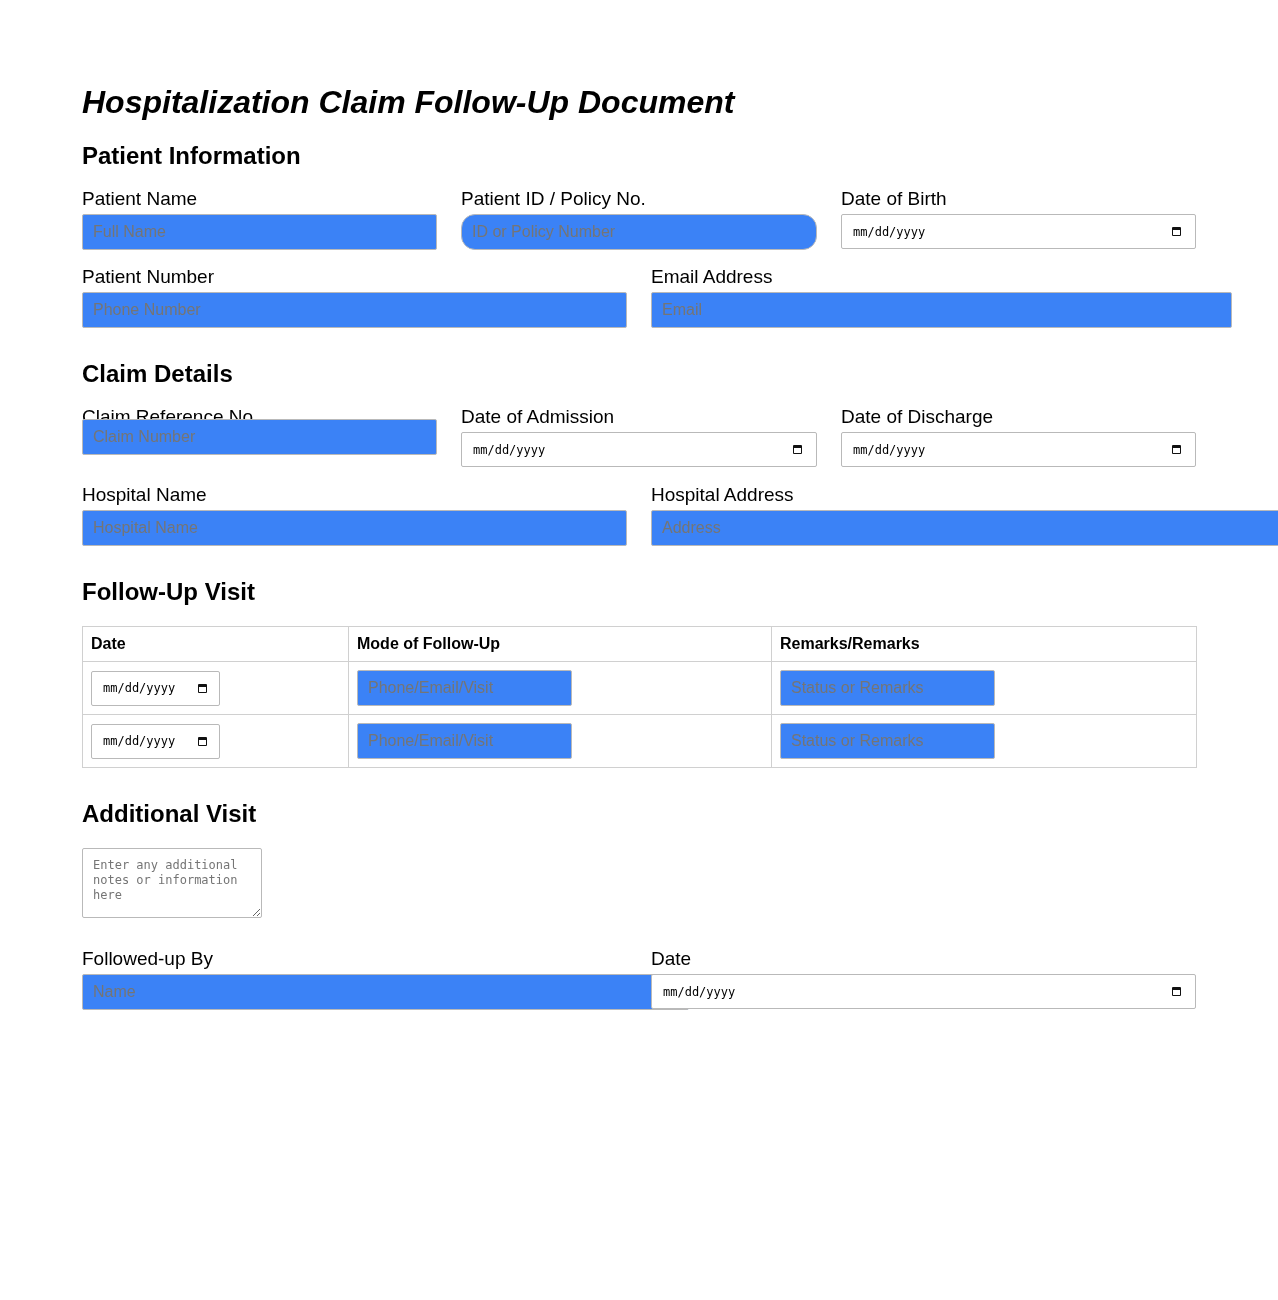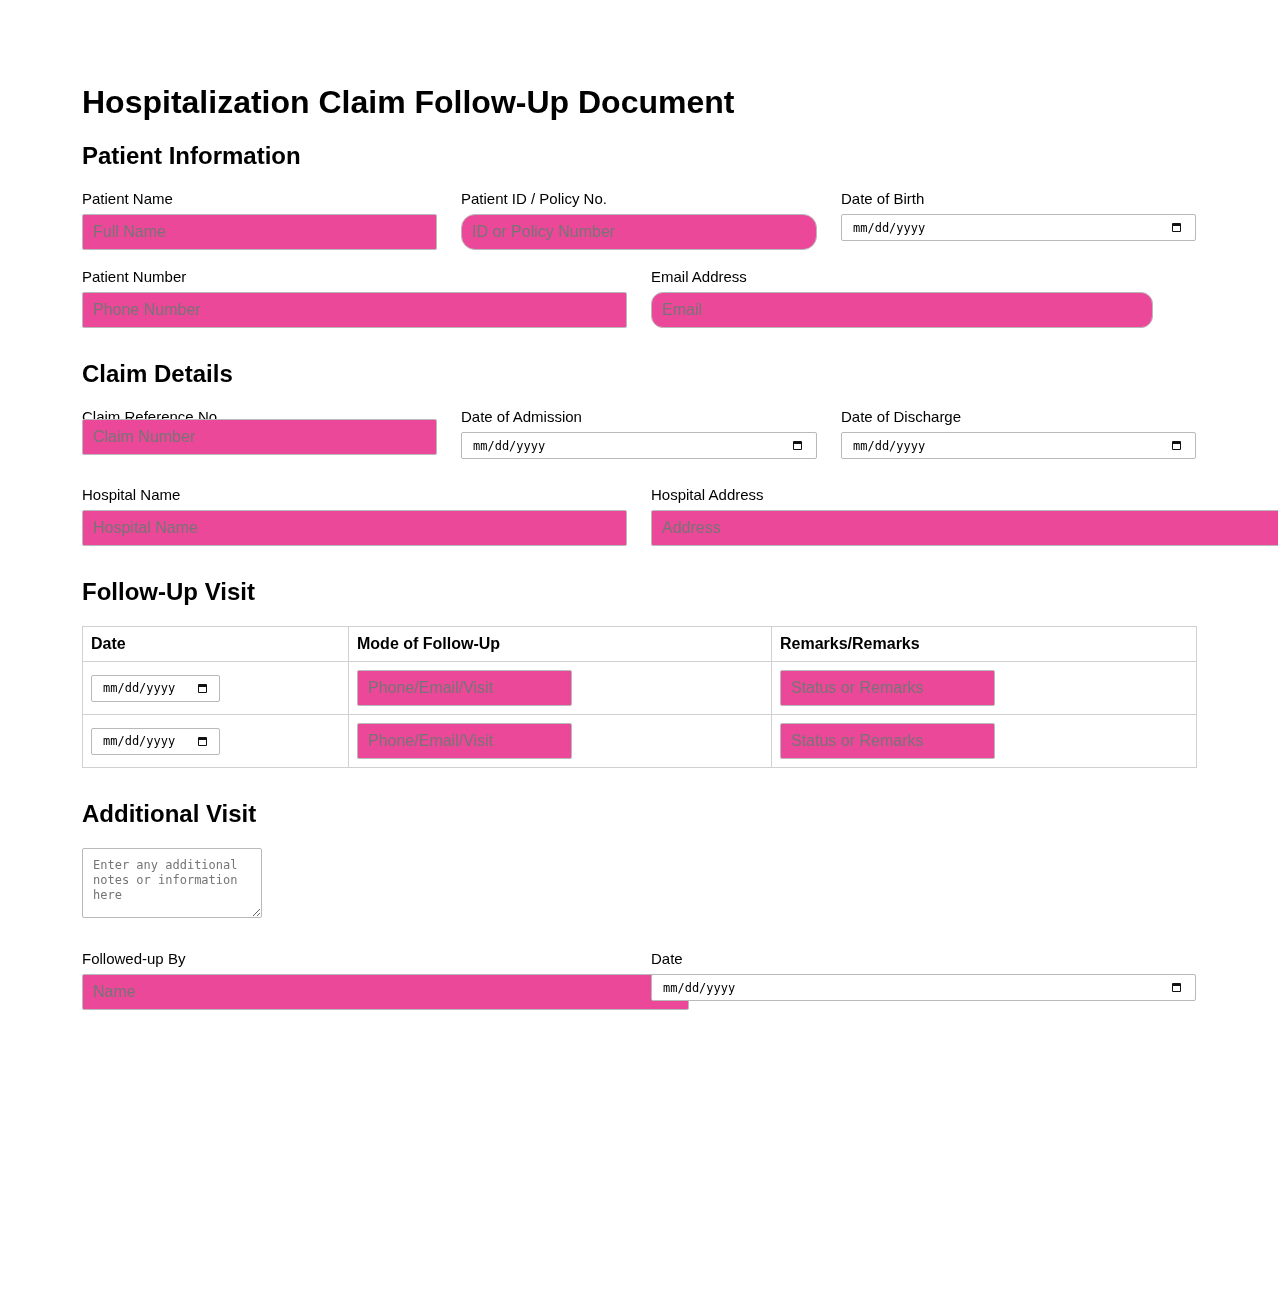--- a/index.html
+++ b/index.html
@@ -5,38 +5,38 @@
     html, body { margin: 0; padding: 0; background: #ffffff; }
     body {
       width: 1278px; height: 1300px;
       font-family: "Liberation Sans", sans-serif;
       color: #000;
       position: relative;
     }
     .page { position: absolute; left: 82px; top: 0; width: 1114px; }
     h1 {
       position: absolute; left: 0; top: 83px; margin: 0;
-      font-size: 32px; font-weight: bold; line-height: 38px; white-space: nowrap;
+      font-size: 32px; font-weight: bold; line-height: 38px; white-space: nowrap; font-style: italic;
     }
     h2 {
       position: absolute; left: 0; margin: 0;
       font-size: 24px; font-weight: bold; line-height: 28px; white-space: nowrap;
     }
     .label {
-      position: absolute; font-size: 15px; line-height: 18px; white-space: nowrap;
+      position: absolute; font-size: 19px; line-height: 18px; white-space: nowrap;
     }
     .field {
       position: absolute; box-sizing: border-box; height: 36px;
-      border: 1px solid #b9b9b9; border-radius: 2px; background: #ec4899;
+      border: 1px solid #b9b9b9; border-radius: 2px; background: #3b82f6;
       font-family: "Liberation Sans", sans-serif; font-size: 16px;
       padding: 0 10px; color: #000; outline: none; margin: 0;
     }
     .field::placeholder { color: #757575; }
     .datefield {
-      position: absolute; box-sizing: border-box; height: 27px;
+      position: absolute; box-sizing: border-box; height: 35px;
       border: 1px solid #b9b9b9; border-radius: 2px; background: #fff;
       display: flex; align-items: center; justify-content: space-between;
       padding: 0 14px 0 11px; cursor: text;
     }
     .datefield .dtext {
       font-family: "DejaVu Sans Mono", monospace; font-size: 12px; color: #000;
     }
     .cal-icon {
       width: 9px; height: 9px; border: 1.5px solid #111; border-top-width: 3px;
       border-radius: 1px; box-sizing: border-box; display: inline-block;
@@ -78,21 +78,21 @@
   <span class="label" style="left:759px;top:190px">Date of Birth</span>
   <div class="datefield" style="left:759px;top:214px;width:355px">
     <span class="dtext">mm/dd/yyyy</span>
     <span class="cal-icon"></span>
   </div>
 
   <span class="label" style="left:0;top:268px">Patient Number</span>
   <input class="field" style="left: 0px; top: 292px; width: 545px;" type="text" placeholder="Phone Number">
 
   <span class="label" style="left:569px;top:268px">Email Address</span>
-  <input class="field" style="left: 569px; top: 292px; width: 502px; border-radius: 12px;" type="text" placeholder="Email">
+  <input class="field" style="left: 569px; top: 292px; width: 581px;" type="text" placeholder="Email">
 
   <h2 style="top:360px">Claim Details</h2>
 
   <span class="label" style="left:0;top:408px">Claim Reference No.</span>
   <input class="field" style="left: 0px; top: 419px; width: 355px;" type="text" placeholder="Claim Number">
 
   <span class="label" style="left:379px;top:408px">Date of Admission</span>
   <div class="datefield" style="left:379px;top:432px;width:356px">
     <span class="dtext">mm/dd/yyyy</span>
     <span class="cal-icon"></span>

